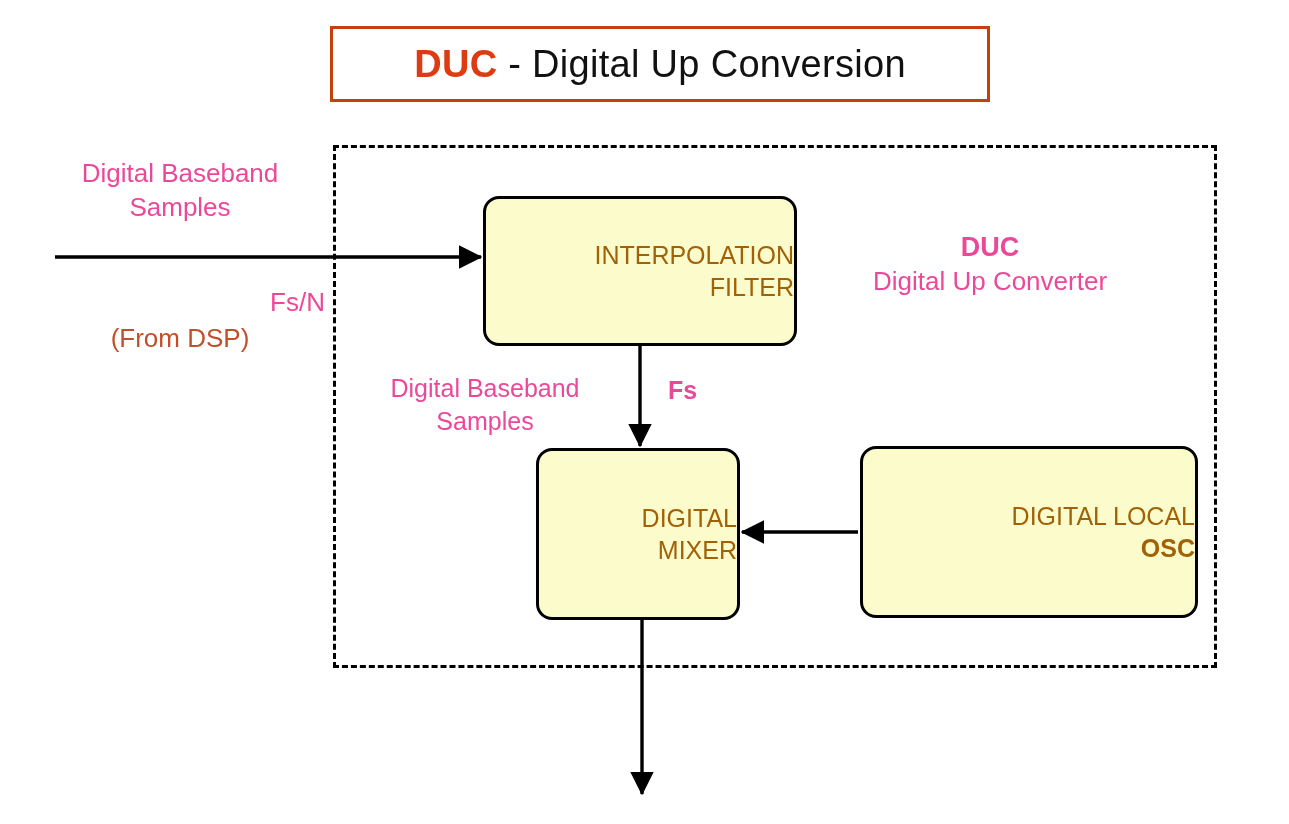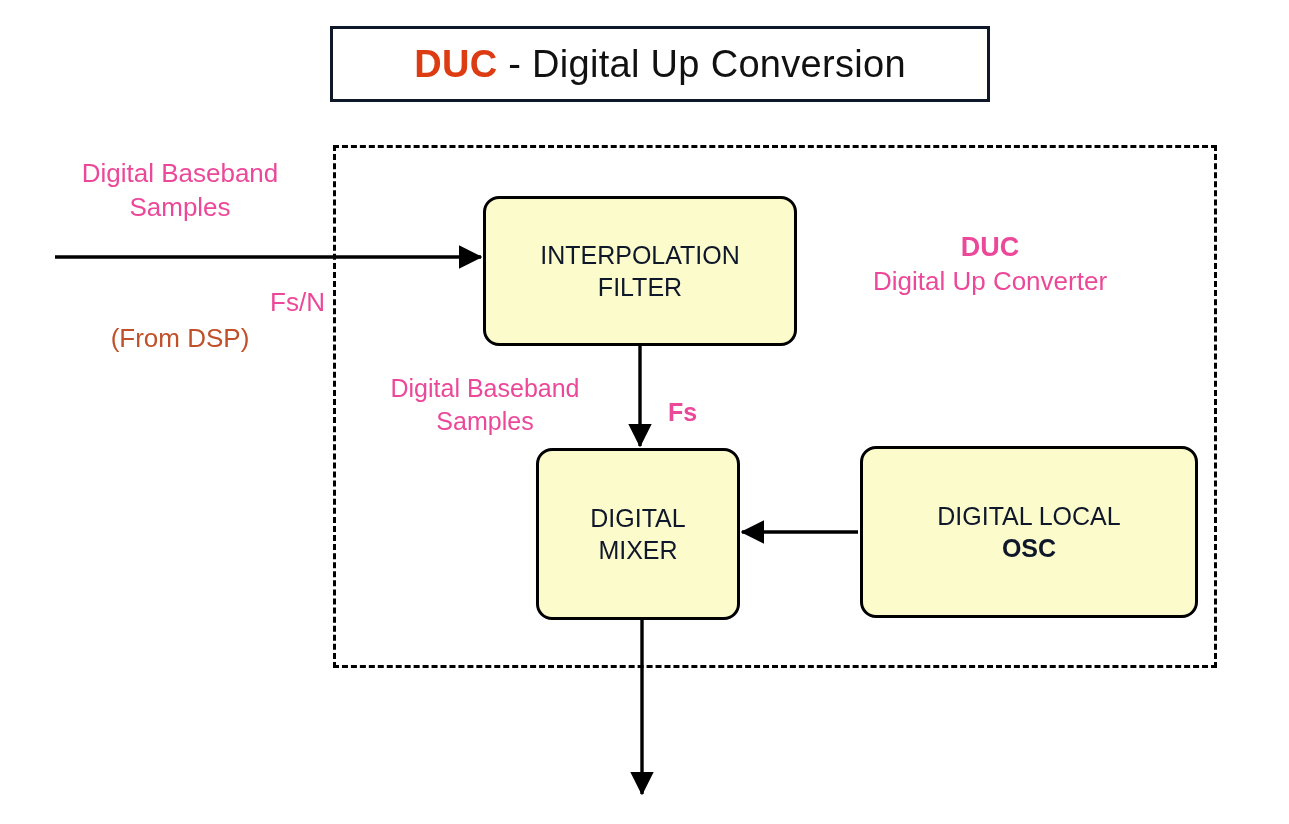--- a/index.html
+++ b/index.html
@@ -20,21 +20,21 @@
     overflow: hidden;
   }
 
   
   #title-box {
     position: absolute;
     left: 330px;
     top: 26px;
     width: 660px;
     height: 76px;
-    border: 3px solid #0f172a;
+    border: 3px solid #c2410c;
     background: #ffffff;
     box-sizing: border-box;
     display: flex;
     align-items: center;
     justify-content: center;
   }
   #title-text {
     font-size: 38px;
     letter-spacing: 0.3px;
     white-space: nowrap;
@@ -64,26 +64,26 @@
 
   
   .block {
     position: absolute;
     background: #fbfbcb;
     border: 3px solid #000000;
     border-radius: 16px;
     box-sizing: border-box;
     display: flex;
     flex-direction: column;
-    align-items: center;
+    align-items: flex-end;
     justify-content: center;
     text-align: center;
     font-size: 25px;
     line-height: 1.28;
-    color: #0f172a;
+    color: #a16207;
   }
   .block .line2.bold { font-weight: bold; }
 
   #block-interp {
     left: 483px;
     top: 196px;
     width: 314px;
     height: 150px;
   }
   #block-mixer {
@@ -148,21 +148,20 @@
     left: 360px;
     top: 372px;
     width: 250px;
     font-size: 25px;
   }
   #lbl-fs {
     left: 668px;
     top: 374px;
     font-size: 25px;
     font-weight: bold;
-    margin-top: 22px;
   }
   #lbl-if-samples {
     left: 325px;
     top: 704px;
     font-size: 27px;
   }
   #lbl-to-da {
     left: 686px;
     top: 706px;
     font-size: 25px;

